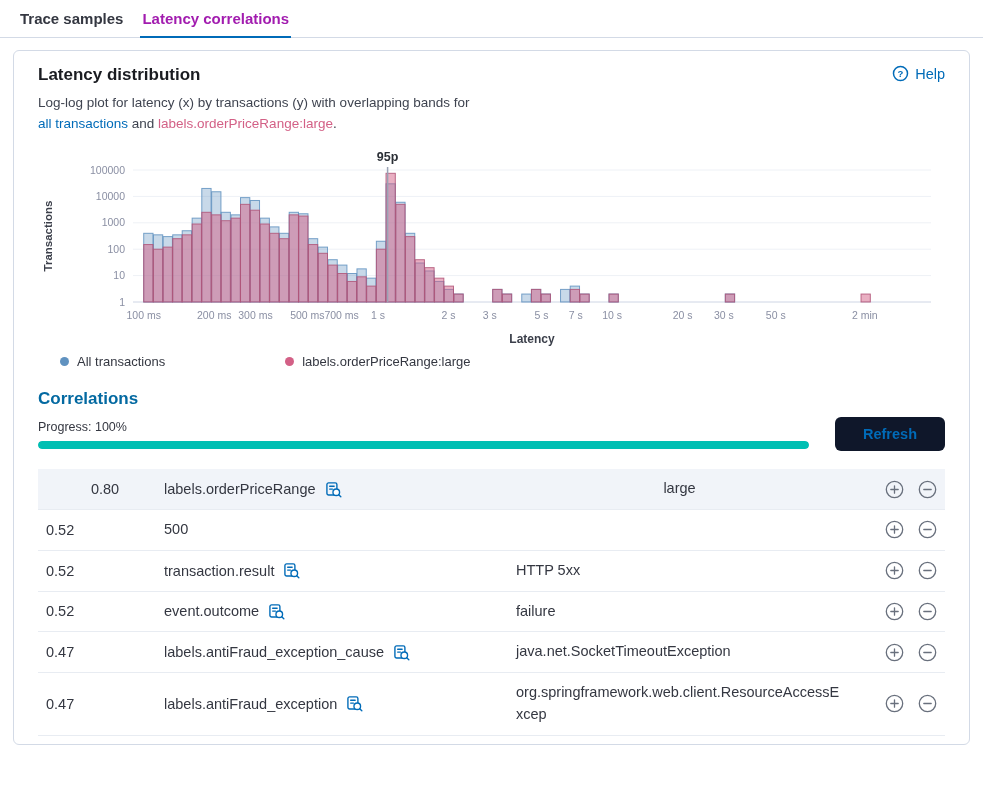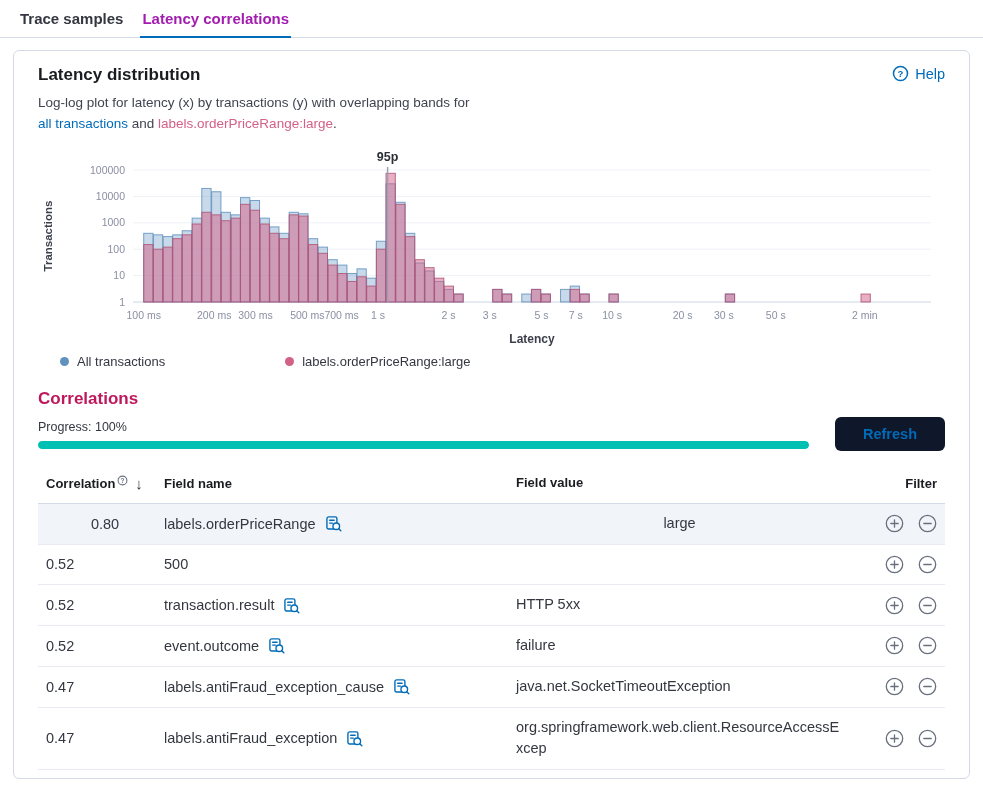--- a/index.html
+++ b/index.html
@@ -21,21 +21,21 @@
   .description { margin-top:8px; font-size:13.5px; line-height:1.55; color:#3f4450; }
   .description .line { display:block; }
   .link-blue { color:#006bb8; cursor:pointer; }
   .link-pink { color:#d36086; cursor:pointer; }
   
   .chart-wrap { margin-top:12px; }
   .legend { display:flex; gap:120px; padding-left:22px; margin-top:2px; }
   .legend-item { display:flex; align-items:center; gap:8px; font-size:13px; color:#343741; cursor:pointer; }
   .dot { width:9px; height:9px; border-radius:50%; background:#999; }
   
-  .corr-title { font-size:17px; font-weight:700; color:#be185d; margin:20px 0 0; }
+  .corr-title { font-size:17px; font-weight:700; color:#0369a1; margin:20px 0 0; }
   .progress-row { display:flex; align-items:center; margin-top:8px; }
   .progress-col { flex:1; margin-right:26px; }
   .progress-label { font-size:12.5px; color:#343741; margin-bottom:7px; }
   .progress-track { height:8px; border-radius:4px; background:#e9edf3; overflow:hidden; }
   .progress-fill { height:100%; border-radius:4px; background:#00bfb3; }
   .refresh-btn { background:#0f172a; color:#006bb8; border:none; border-radius:6px;
     font-size:14.5px; font-weight:600; padding:9px 28px; cursor:pointer; font-family:inherit; }
   
   .table { margin-top:18px; }
   .thead { display:flex; align-items:center; padding:4px 8px 10px; border-bottom:1px solid #d3dae6;
@@ -225,39 +225,20 @@
     <div class="progress-col">
       <div class="progress-label">Progress: 100%</div>
       <div class="progress-track">
         <div class="progress-fill" id="progress-fill" style="width: 100%;"></div>
       </div>
     </div>
     <button class="refresh-btn">Refresh</button>
   </div>
 
   <div class="table">
-    <div class="thead">
-      <div class="col-corr th-corr">
-        <span>Correlation</span>
-        <span class="info-sup">
-          <svg width="11" height="11" viewBox="0 0 16 16">
-              <circle cx="8" cy="8" r="6.4" fill="none" stroke="#6b7280" stroke-width="1.6"></circle>
-              <text x="8" y="11.4" text-anchor="middle" font-size="9.5" font-weight="700" fill="#6b7280" font-family="Liberation Sans, sans-serif">?</text>
-            </svg>
-        </span>
-        <span class="sort-arrow">↓</span>
-      </div>
-      <div class="col-name">
-          <span>Field name</span>
-        </div>
-      <div class="col-value"><span>Field value</span></div>
-      <div class="col-filter">
-          <span>Filter</span>
-        </div>
-    </div>
     <div id="tbody">
         <div class="trow highlighted">
           <div class="col-corr">0.80</div>
           <div class="col-name">
             <span>labels.orderPriceRange</span>
             <span class="inspect-btn">
               <svg width="17" height="17" viewBox="0 0 16 16" fill="none" stroke="#006bb8" stroke-width="1.3" stroke-linecap="round">
                 <rect x="1.8" y="1.8" width="9.4" height="11.4" rx="1.6"></rect>
                 <path d="M4.4 5h4.2M4.4 7.6h2.6"></path>
                 <circle cx="10.6" cy="10.6" r="3.1" fill="#ffffff"></circle>

